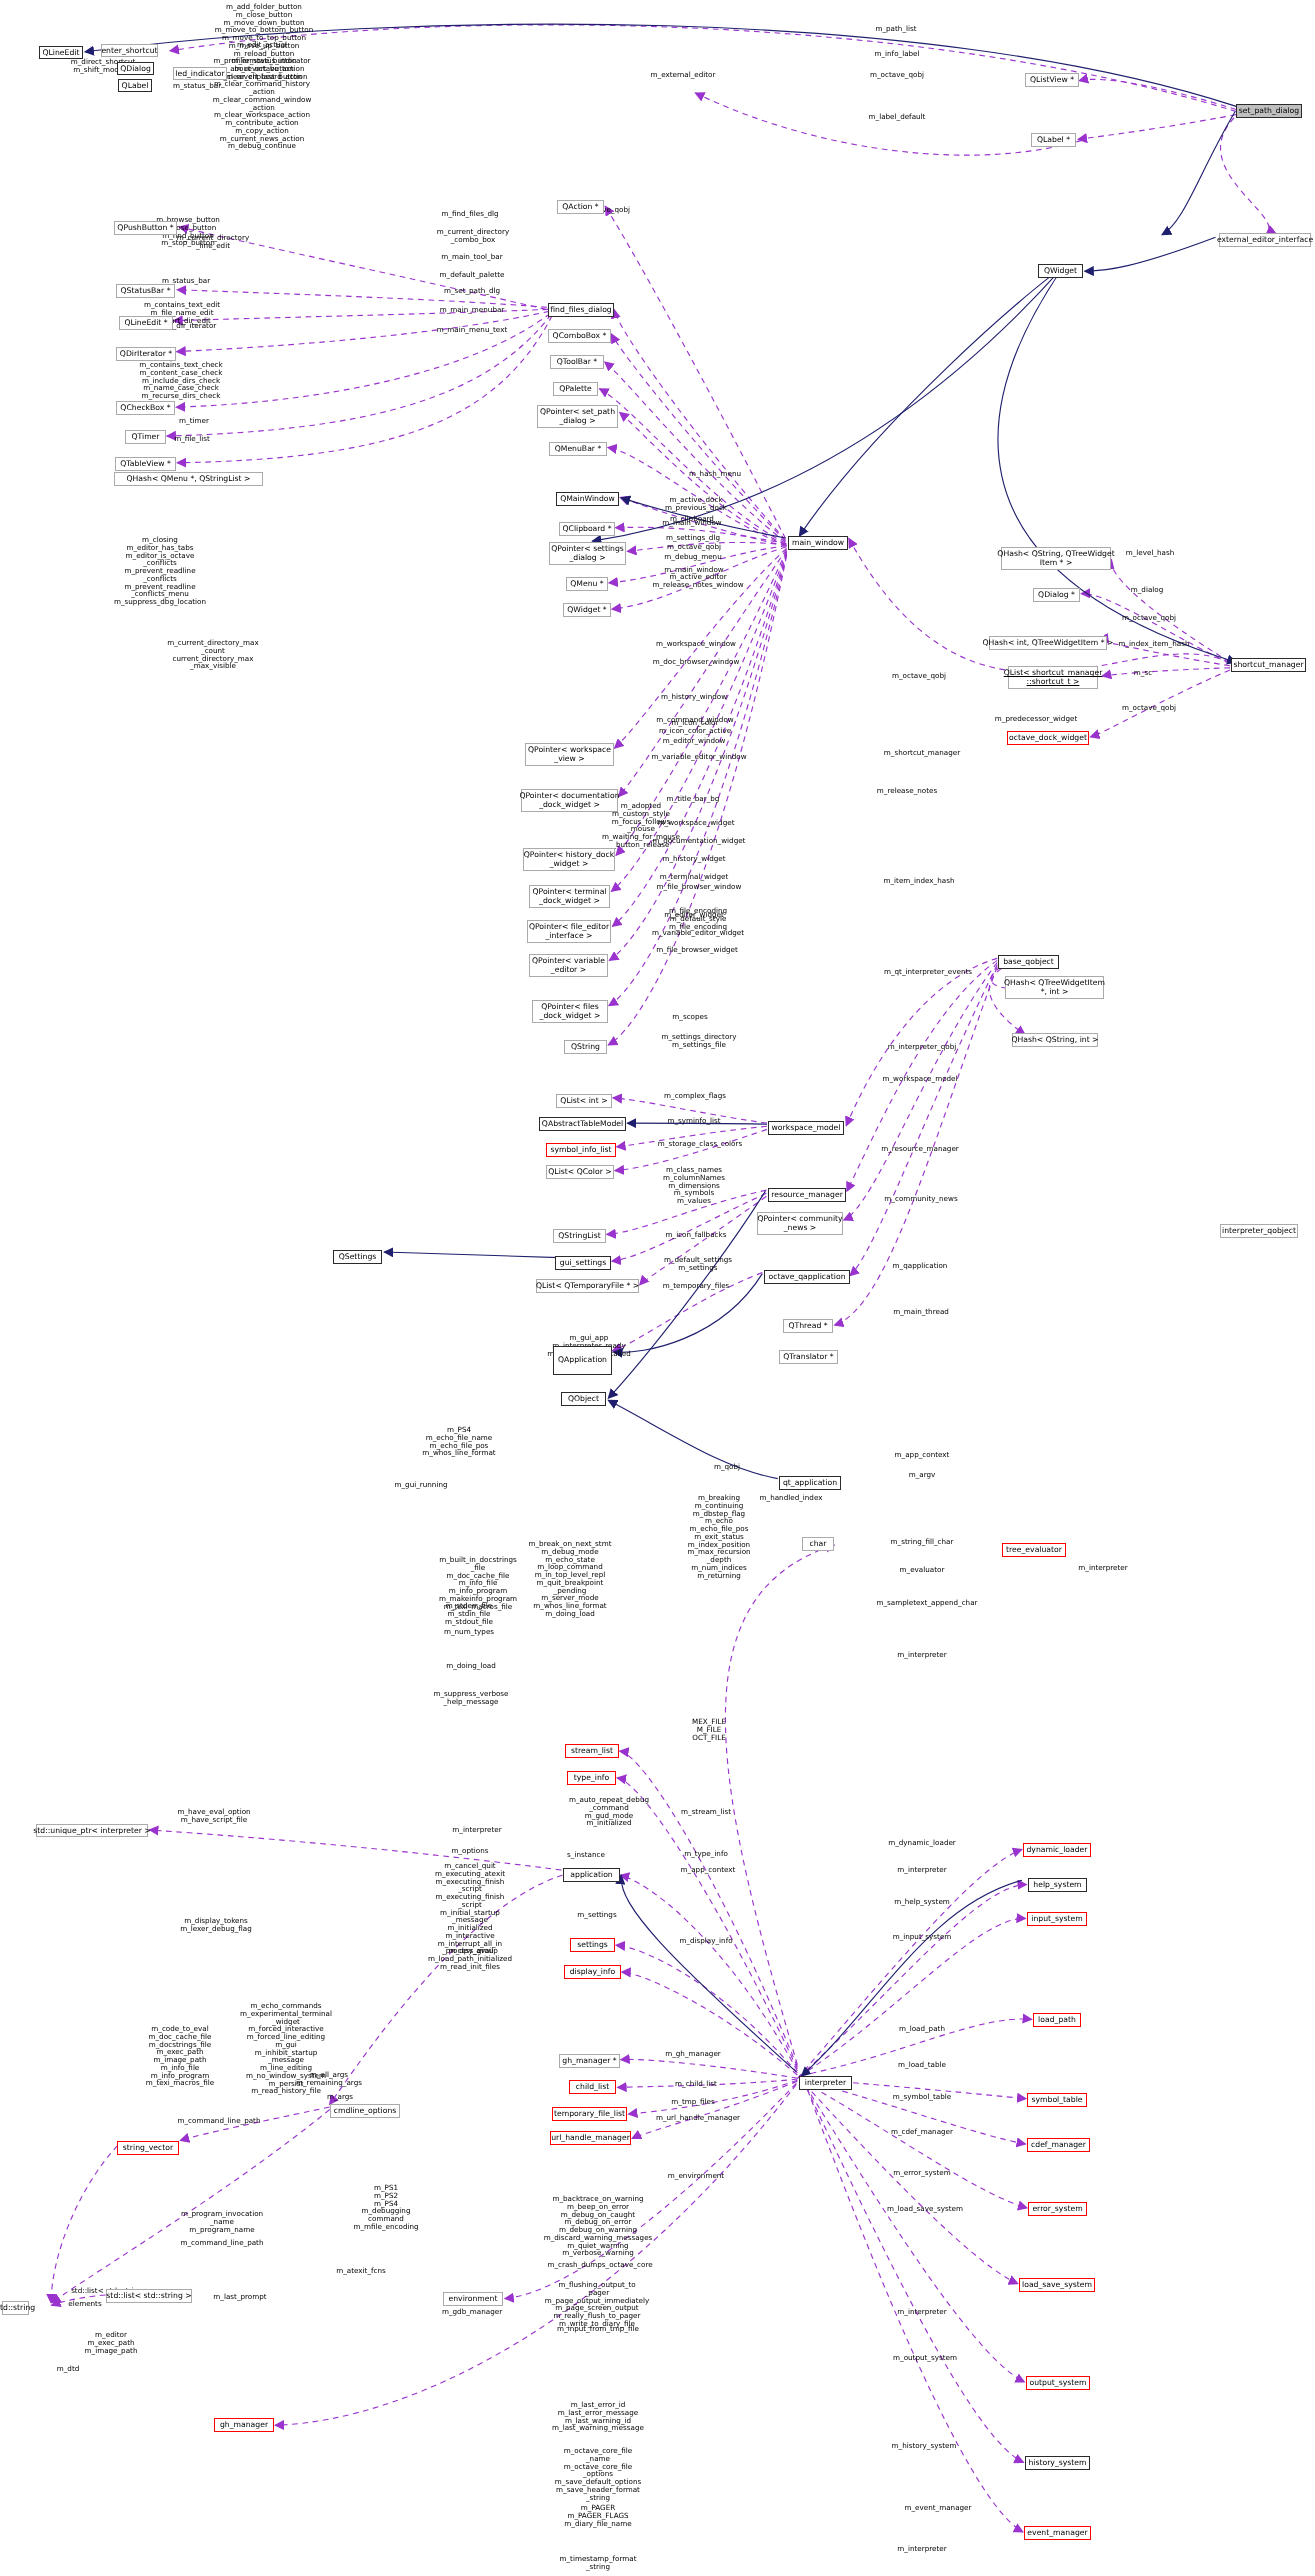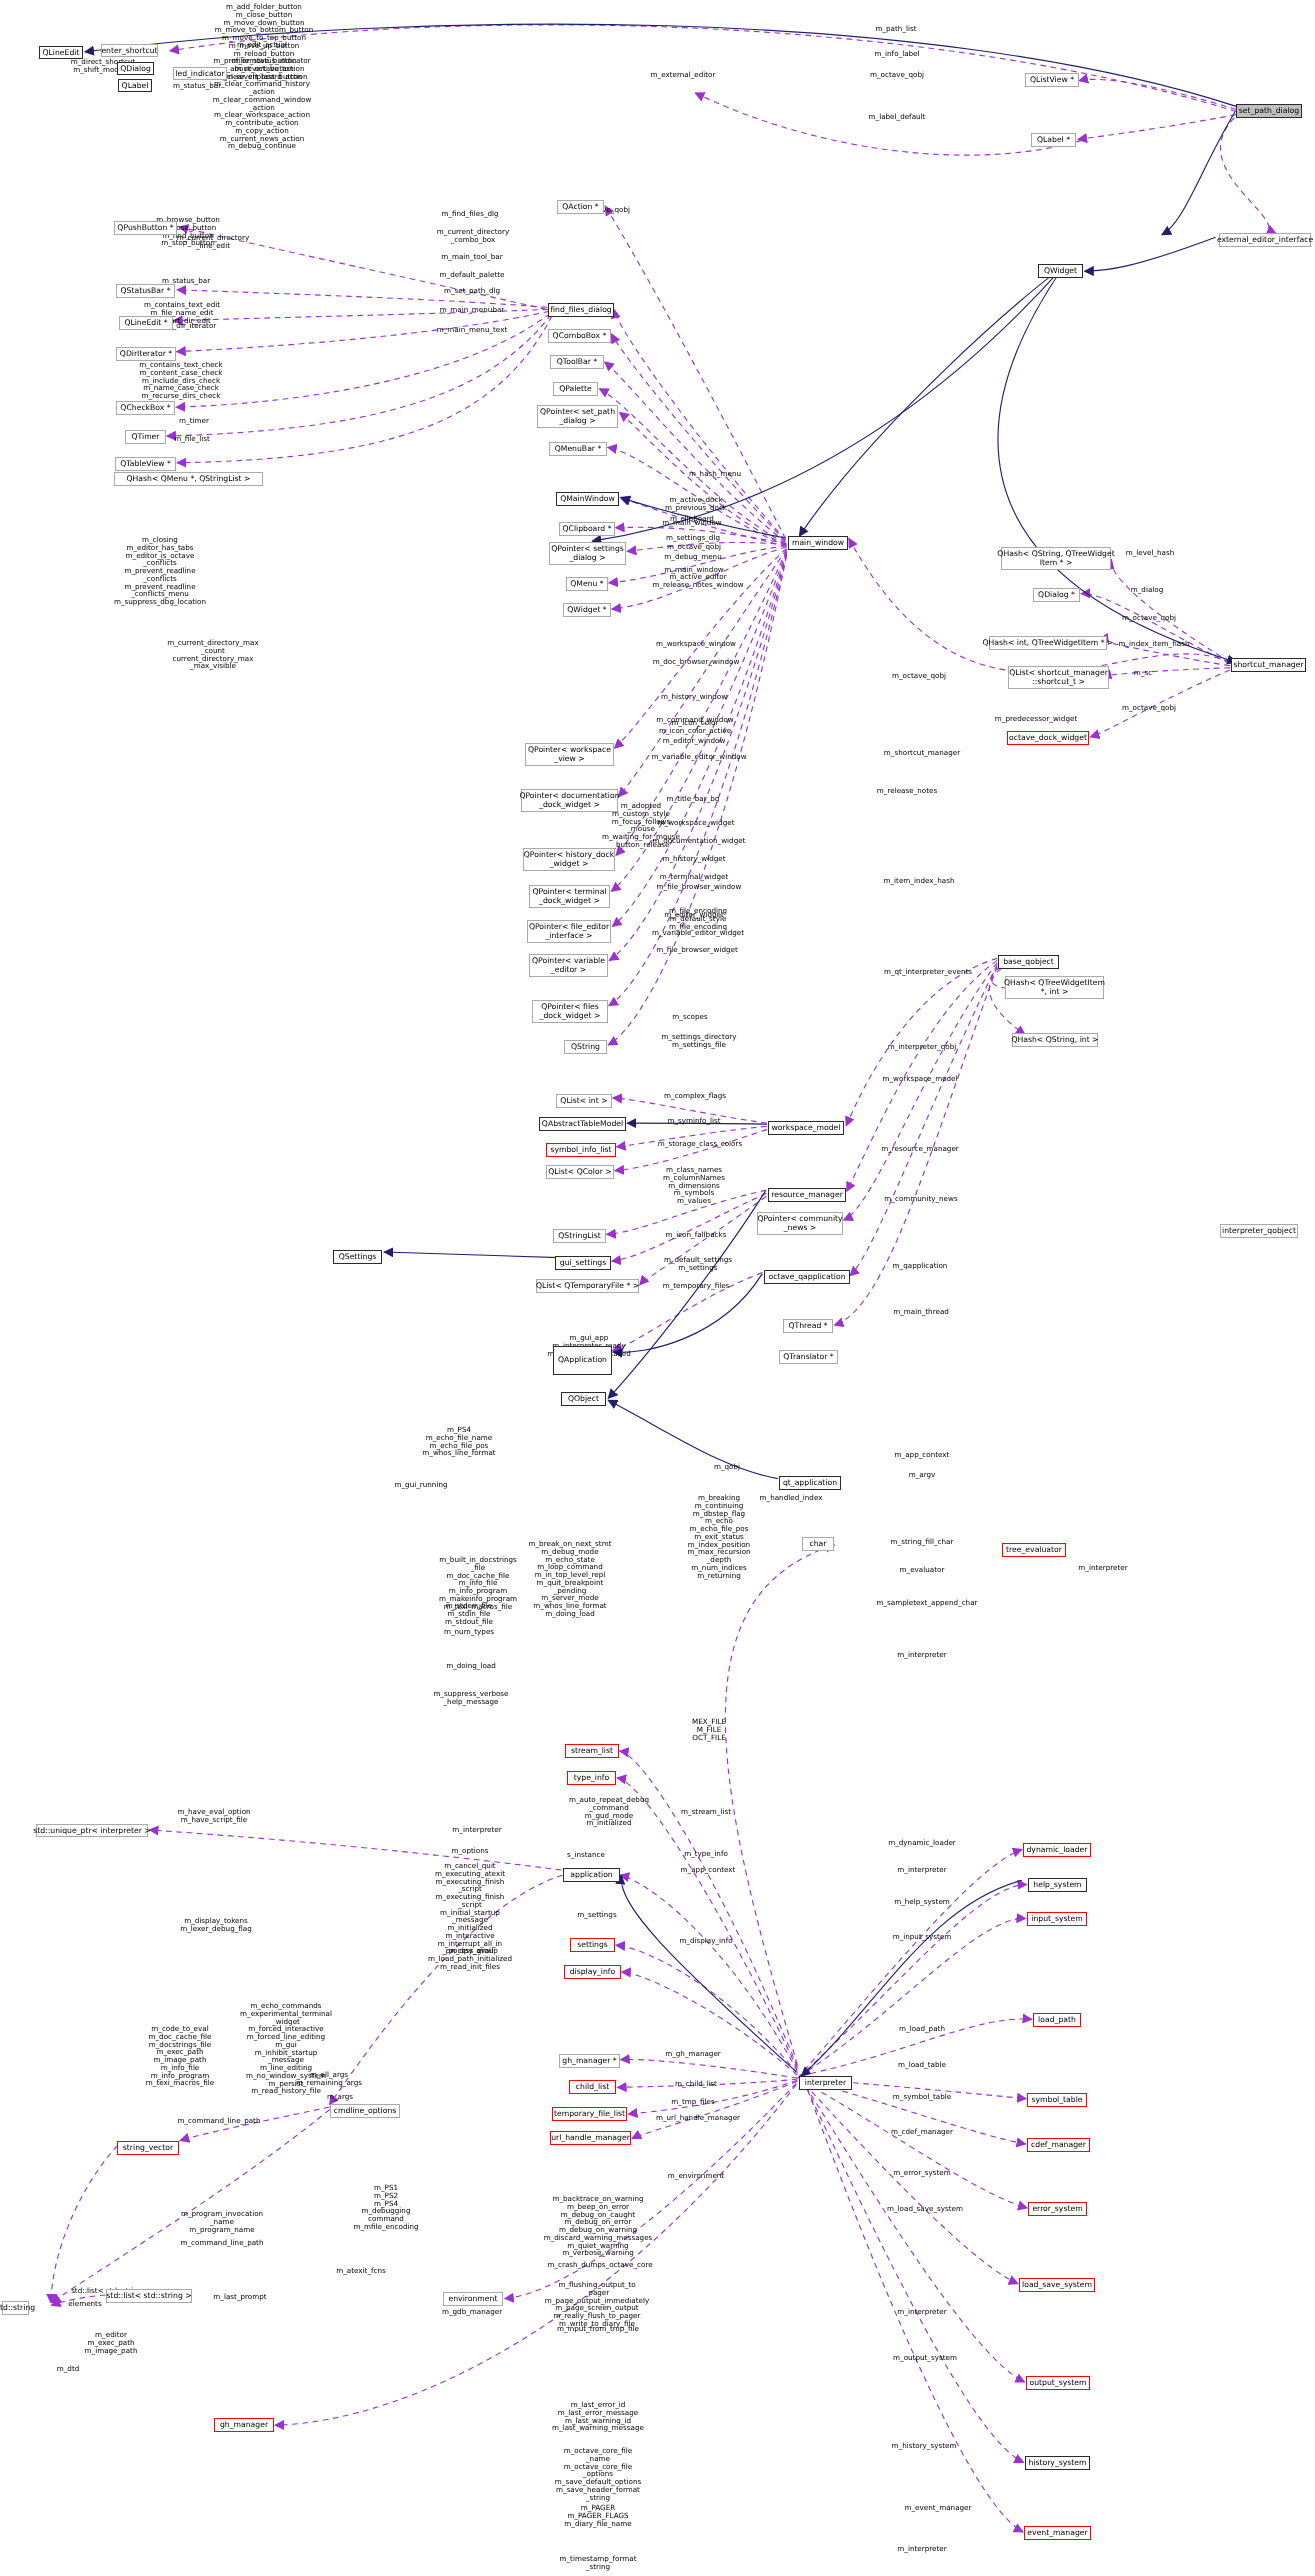--- a/index.html
+++ b/index.html
@@ -518,21 +518,21 @@
     <div class="node" style="left: 1012px; top: 1033px; width: 86px; height: 14.4px;">QHash&lt; QString, int &gt;</div>
     <div class="node" style="left: 1025px; top: 73px; width: 54px; height: 14.4px;">QListView *</div>
     <div class="node" style="left: 1031px; top: 133px; width: 45px; height: 14.4px;">QLabel *</div>
     <div class="node cur" style="left: 1236px; top: 104px; width: 66px; height: 14.4px;">set_path_dialog</div>
     <div class="node" style="left: 1219px; top: 233px; width: 92px; height: 14.4px;">external_editor_interface</div>
     <div class="node strong" style="left: 1038px; top: 264px; width: 45px; height: 14.4px;">QWidget</div>
     <div class="node" style="left: 1001px; top: 547px; width: 110px; height: 23px;">QHash&lt; QString, QTreeWidget
 Item * &gt;</div>
     <div class="node" style="left: 1033px; top: 588px; width: 47px; height: 14.4px;">QDialog *</div>
     <div class="node" style="left: 989px; top: 636px; width: 118px; height: 14.4px;">QHash&lt; int, QTreeWidgetItem * &gt;</div>
-    <div class="node" style="left: 1008px; top: 666px; width: 101px; height: 23px;">QList&lt; shortcut_manager
+    <div class="node" style="left: 1008px; top: 666px; width: 90px; height: 23px; text-decoration: underline;">QList&lt; shortcut_manager
 ::shortcut_t &gt;</div>
     <div class="node red" style="left: 1007px; top: 731px; width: 82px; height: 14.4px;">octave_dock_widget</div>
     <div class="node strong" style="left: 1231px; top: 658px; width: 75px; height: 14.4px;">shortcut_manager</div>
     <div class="node strong" style="left: 788px; top: 536px; width: 60px; height: 14.4px;">main_window</div>
     <div class="node" style="left: 1220px; top: 1224px; width: 78px; height: 14.4px;">interpreter_qobject</div>
     <div class="node red" style="left: 1002px; top: 1543px; width: 64px; height: 14.4px;">tree_evaluator</div>
     <div class="node red" style="left: 565px; top: 1744px; width: 54px; height: 14.4px;">stream_list</div>
     <div class="node red" style="left: 567px; top: 1771px; width: 49px; height: 14.4px;">type_info</div>
     <div class="node strong" style="left: 563px; top: 1868px; width: 57px; height: 14.4px;">application</div>
     <div class="node red" style="left: 570px; top: 1938px; width: 45px; height: 14.4px;">settings</div>

